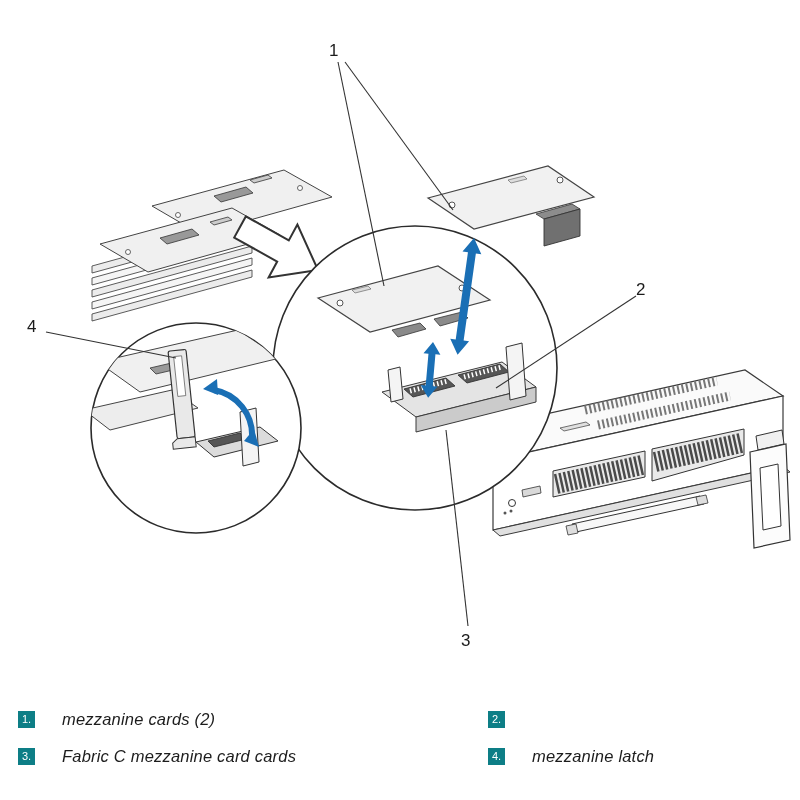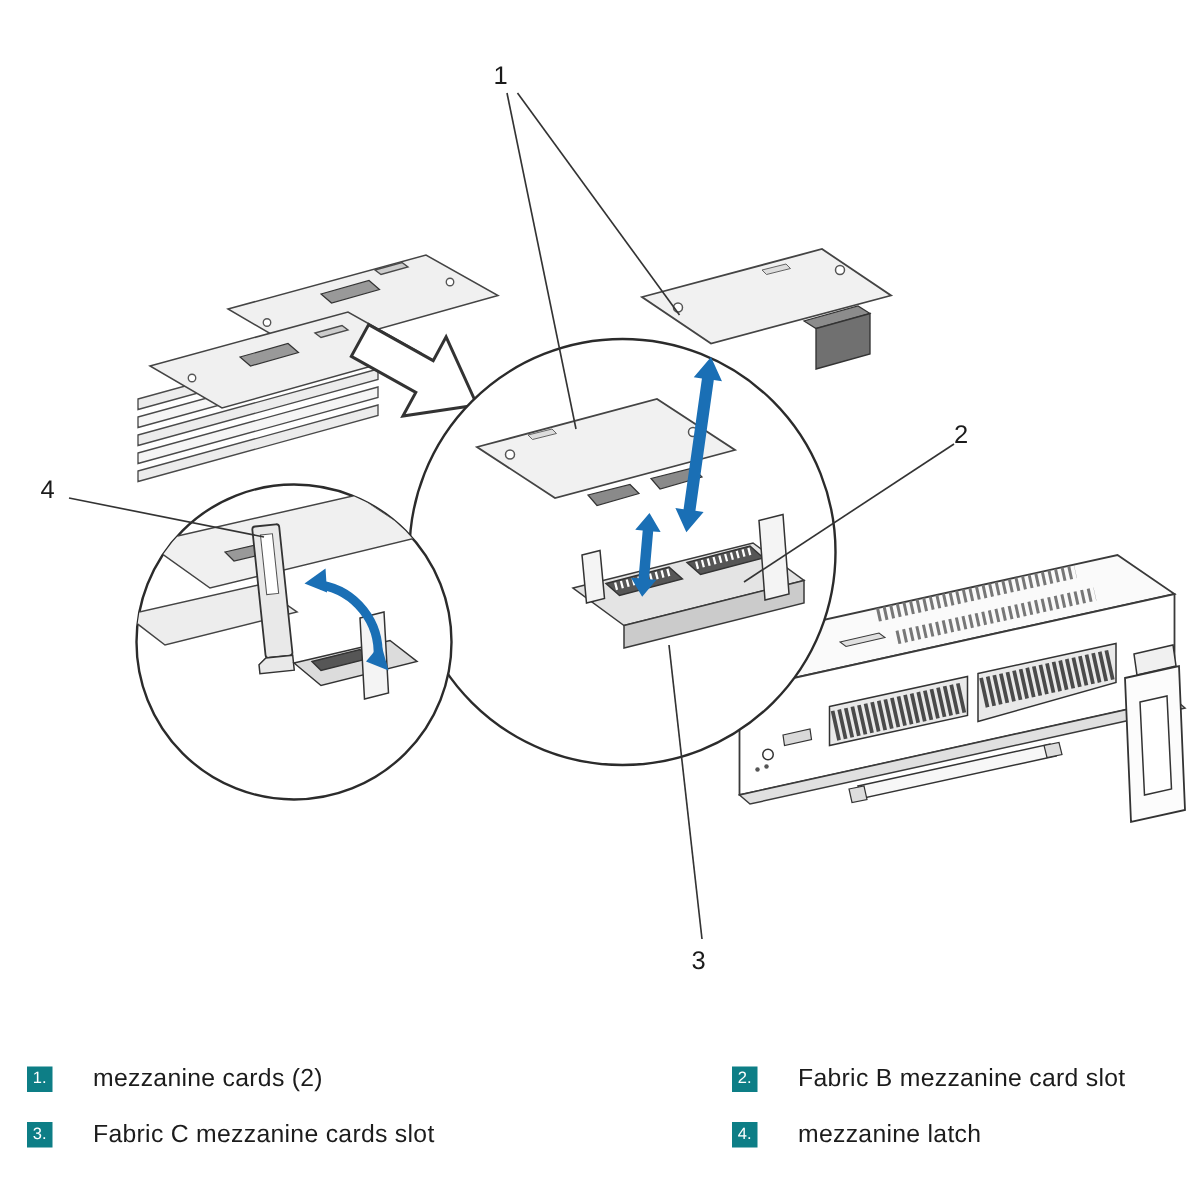--- a/index.html
+++ b/index.html
@@ -41,20 +41,21 @@
     display: flex;
     align-items: center;
     justify-content: center;
     line-height: 1;
   }
   .legend-label {
     margin-left: 27px;
     font-size: 16.5px;
     color: #1c1c1c;
     letter-spacing: 0.2px;
+    font-style: italic;
   }
 </style>
 </head>
 <body>
 
 <div class="page">
 
   <div class="figure">
     <svg width="800" height="700" viewBox="0 0 800 700">
       <defs>
@@ -198,25 +199,24 @@
     <div class="callout" style="left:27px; top:318px;">4</div>
   </div>
 
   <div class="legend">
     <div class="legend-item">
       <span class="legend-num">1.</span>
       <span class="legend-label">mezzanine cards (2)</span>
     </div>
     <div class="legend-item">
       <span class="legend-num">2.</span>
-      <span class="legend-label">Fabric B mezzanine card slot</span>
     </div>
     <div class="legend-item">
       <span class="legend-num">3.</span>
-      <span class="legend-label">Fabric C mezzanine cards slot</span>
+      <span class="legend-label">Fabric C mezzanine card cards</span>
     </div>
     <div class="legend-item">
       <span class="legend-num">4.</span>
       <span class="legend-label">mezzanine latch</span>
     </div>
   </div>
 
 </div>
 
 </body></html>

